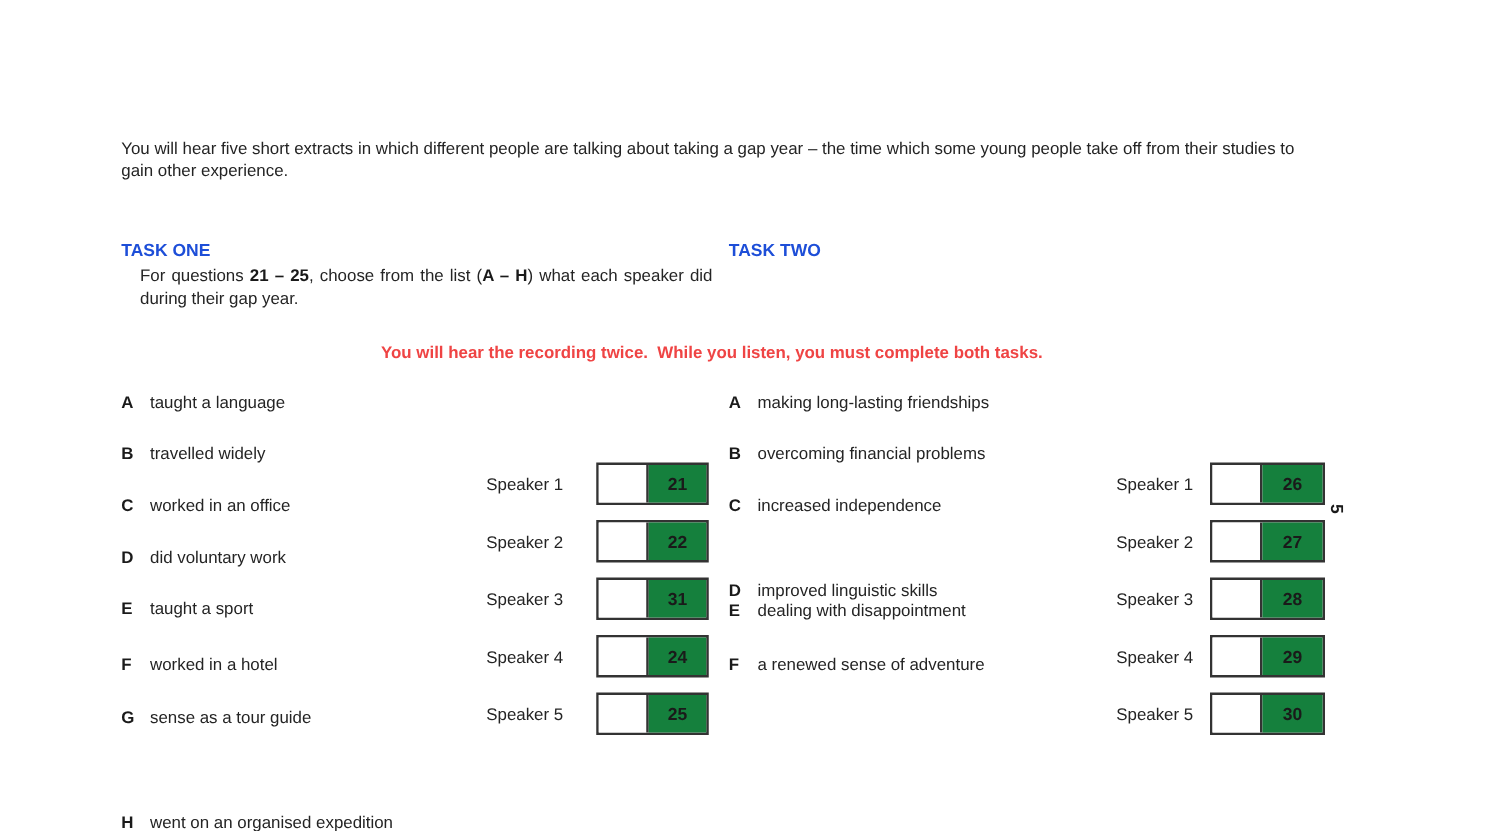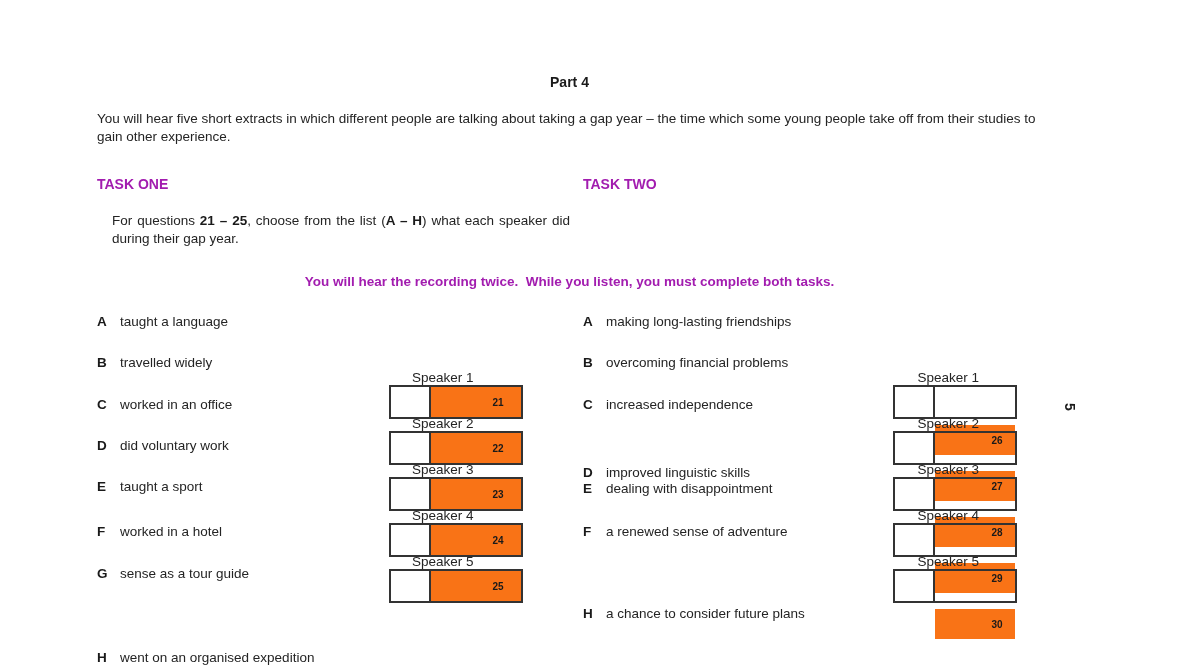--- a/index.html
+++ b/index.html
@@ -10,60 +10,59 @@
   }
   .b { font-weight:bold; color:#1a1a1a; }
   .part-title {
     position:absolute; top:74px; left:97px; width:945px;
     text-align:center; font-weight:bold; font-size:14px; color:#1a1a1a;
   }
   .intro {
     position:absolute; top:110px; left:97px; width:948px; line-height:18px;
   }
   .task-heading {
-    position:absolute; top:176px; font-weight:bold; font-size:14px; color:#a21caf;
+    position:absolute; top:192px; font-weight:bold; font-size:14px; color:#1d4ed8;
   }
   .task-one-col { left:97px; }
   .task-two-col { left:583px; }
   .task-instr {
     position:absolute; top:212px; line-height:18px; text-align:justify;
   }
   .task-instr.one { left:97px; width:458px;margin-left:15px; }
   .task-instr.two { left:583px; width:460px; }
   .recording-note {
     position:absolute; top:274px; left:97px; width:945px; text-align:center;
-    font-weight:bold; color:#a21caf; white-space:pre-wrap; font-size:13.5px;
+    font-weight:bold; color:#ef4444; white-space:pre-wrap; font-size:13.5px;
   }
   .opt { position:absolute; line-height:15px; }
   .opt .letter { display:inline-block; width:23px; font-weight:bold; color:#1a1a1a; }
-  .spk-row { position:absolute; display:flex; align-items:center; height:34px;flex-direction:column; }
+  .spk-row { position:absolute; display:flex; align-items:center; height:34px; }
   .spk-label { color:#242424; }
   .spk-row.left .spk-label  { width:88px; }
   .spk-row.right .spk-label { width:75px; }
   .ansbox { display:flex; border:2px solid #333; height:30px; box-sizing:content-box; }
   .cell-write {
     width:38px; height:30px; background:#ffffff; border-right:2px solid #333;
   }
   .cell-num {
-    height:30px; background:#f97316; display:flex; align-items:center; justify-content:center;
-    font-weight:bold; font-size:10px; color:#1a1a1a;padding-left:44px;
+    height:30px; background:#15803d; display:flex; align-items:center; justify-content:center;
+    font-weight:bold; font-size:14px; color:#1a1a1a;
   }
   .spk-row.left  .cell-num { width:46px; }
-  .spk-row.right .cell-num { width:36px;margin-top:38px; }
+  .spk-row.right .cell-num { width:48px; }
   .page-num {
     position:absolute; left:1066px; top:399px; font-weight:bold; font-size:14px;
     color:#1a1a1a; transform:rotate(90deg);
   }
 </style>
 </head>
 <body>
 
 <div class="page">
 
-  <div class="part-title">Part 4</div>
 
   <div class="intro">You will hear five short extracts in which different people are talking about taking a gap year – the time which some young people take off from their studies to gain other experience.</div>
 
   <div class="task-heading task-one-col">TASK ONE</div>
   <div class="task-heading task-two-col">TASK TWO</div>
 
   <div class="task-instr one"><span>For questions </span><span class="b">21 – 25</span><span>, choose from the list (</span><span class="b">A – H</span><span>) what each speaker did during their gap year.</span></div>
 
 
   <div class="recording-note">You will hear the recording twice.  While you listen, you must complete both tasks.</div>
@@ -76,41 +75,40 @@
   <div class="opt" style="left:97px; top:524px;"><span class="letter">F</span><span>worked in a hotel</span></div>
   <div class="opt" style="left:97px; top:566px;"><span class="letter">G</span><span>sense as a tour guide</span></div>
   <div class="opt" style="left:97px; top:606px;margin-top:44px;"><span class="letter">H</span><span>went on an organised expedition</span></div>
 
   <div class="opt" style="left:583px; top:314px;"><span class="letter">A</span><span>making long-lasting friendships</span></div>
   <div class="opt" style="left:583px; top:355px;"><span class="letter">B</span><span>overcoming financial problems</span></div>
   <div class="opt" style="left:583px; top:397px;"><span class="letter">C</span><span>increased independence</span></div>
   <div class="opt" style="left:583px; top:438px;margin-top:27px;"><span class="letter">D</span><span>improved linguistic skills</span></div>
   <div class="opt" style="left:583px; top:481px;"><span class="letter">E</span><span>dealing with disappointment</span></div>
   <div class="opt" style="left:583px; top:524px;"><span class="letter">F</span><span>a renewed sense of adventure</span></div>
-  <div class="opt" style="left:583px; top:606px;"><span class="letter">H</span><span>a chance to consider future plans</span></div>
 
   <div class="spk-row left" style="left:389px; top:370px;">
     <span class="spk-label">Speaker 1</span>
     <span class="ansbox">
         <span class="cell-write"></span>
         <span class="cell-num">21</span>
       </span>
   </div>
   <div class="spk-row left" style="left:389px; top:416px;">
     <span class="spk-label">Speaker 2</span>
     <span class="ansbox">
         <span class="cell-write"></span>
         <span class="cell-num">22</span>
       </span>
   </div>
   <div class="spk-row left" style="left:389px; top:462px;">
     <span class="spk-label">Speaker 3</span>
     <span class="ansbox">
         <span class="cell-write"></span>
-        <span class="cell-num">23</span>
+        <span class="cell-num">31</span>
       </span>
   </div>
   <div class="spk-row left" style="left:389px; top:508px;">
     <span class="spk-label">Speaker 4</span>
     <span class="ansbox">
         <span class="cell-write"></span>
         <span class="cell-num">24</span>
       </span>
   </div>
   <div class="spk-row left" style="left:389px; top:554px;">

